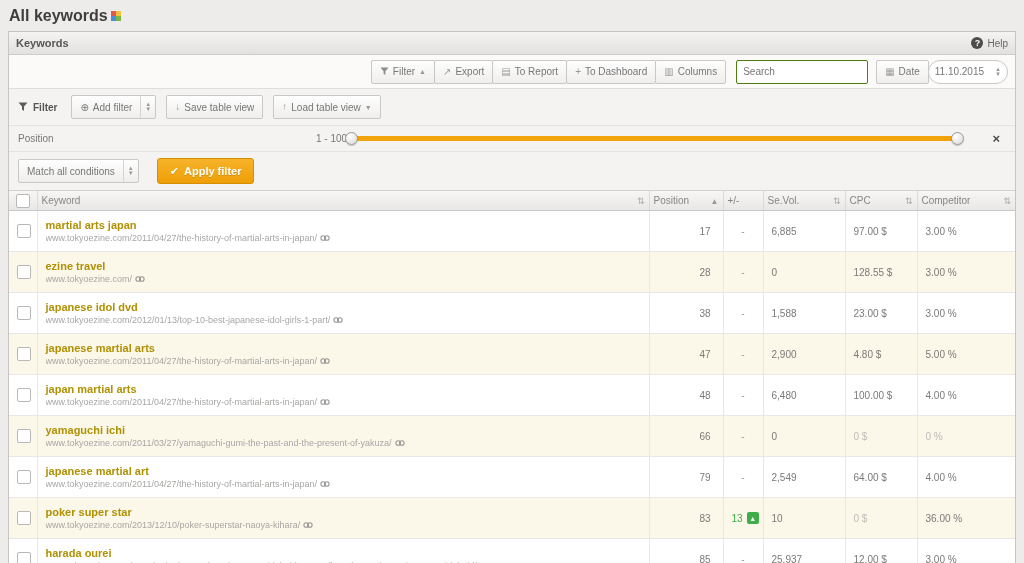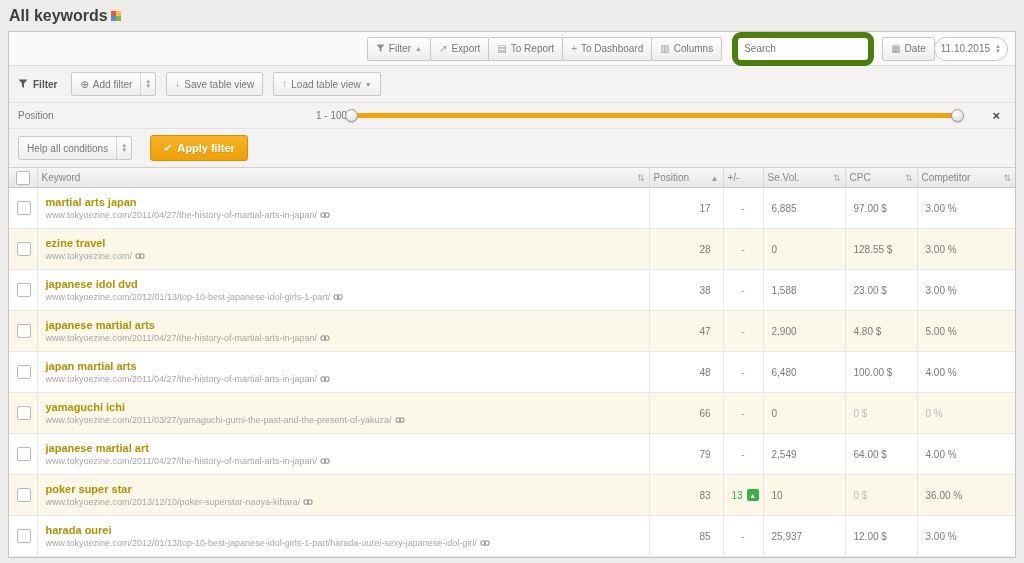--- a/index.html
+++ b/index.html
@@ -27,25 +27,25 @@
   
   .toolbar{background:#fbfaf8;border-bottom:1px solid #ddd;height:33px;display:flex;
     align-items:center;justify-content:flex-end;padding:0 7px;gap:0}
   .btn{display:inline-flex;align-items:center;gap:4px;height:22px;padding:0 8px;
     background:linear-gradient(#fefefe,#efeeec);border:1px solid #c9c8c6;border-radius:2px;
     font-size:10px;color:#777;cursor:pointer;white-space:nowrap}
   .btn .ic{color:#999;font-size:10px;line-height:1}
   .grp{margin-left:-1px}
   .gap{margin-left:8px}
   .caret{font-size:7px;color:#999}
-  .search{width:118px;height:22px;border:6px solid #4d7c0f;border-radius:9px;background:#fff;
+  .search{width:118px;height:22px;border:1px solid #4d7c0f;border-radius:2px;background:#fff;
     font-size:10px;color:#777;padding:0 6px;margin-left:10px;font-family:inherit}
   .stepper{display:flex;flex-direction:column;justify-content:center;line-height:4px;color:#999}
   .stepper i{font-style:normal;font-size:6px;line-height:5px}
-  .date-box{display:inline-flex;align-items:center;gap:5px;height:22px;padding:0 6px;
+  .date-box{display:inline-flex;align-items:center;gap:11px;height:22px;padding:0 6px;
     background:#fff;border:1px solid #c9c8c6;border-radius:12px;font-size:10px;color:#777;margin-left:-1px;cursor:pointer}
 
   
   .filter-area{background:#f4f3f1;border-bottom:1px solid #d2d1cf}
   .frow{display:flex;align-items:center;padding:6px 9px}
   .frow+.frow{border-top:1px solid #e4e3e1}
   .filter-lbl{display:flex;align-items:center;gap:5px;font-size:10px;font-weight:700;color:#555;margin-right:14px}
   .split-btn{display:inline-flex;align-items:stretch;height:22px;border:1px solid #c9c8c6;border-radius:2px;
     background:linear-gradient(#fefefe,#efeeec);font-size:10px;color:#777;cursor:pointer}
   .split-main{display:flex;align-items:center;gap:4px;padding:0 8px}
@@ -96,20 +96,27 @@
   <span class="mini-grid">
       <i class="mg1"></i>
       <i class="mg2"></i>
       <i class="mg3"></i>
       <i class="mg4"></i>
     </span>
 </div>
 
 <div class="panel">
 
+  <div class="panel-header">
+    <span>Keywords</span>
+    <span class="help-btn">
+      <span class="help-icon">?</span>
+      <span>Help</span>
+    </span>
+  </div>
 
   <div class="toolbar">
     <span class="btn">
       <svg class="funnel" width="9" height="9" viewBox="0 0 10 10">
           <path d="M0.5 0.5h9L6 4.6v4.4L4 7.4V4.6z" fill="#8e8d8b"></path>
         </svg>
       <span>Filter</span>
       <span class="caret">▲</span>
     </span>
     <span class="btn grp">
@@ -179,21 +186,21 @@
       <span class="slider">
         <span class="handle min"></span>
         <span class="handle max"></span>
       </span>
       <span class="close-x">×</span>
     </div>
 
     <div class="frow">
       <span class="split-btn">
         <span class="split-main">
-          <span>Help all conditions</span>
+          <span>Match all conditions</span>
         </span>
         <span class="split-step">
           <span class="stepper">
               <i>▲</i>
               <i>▼</i>
             </span>
         </span>
       </span>
       <span class="apply-btn">
         <span>✔</span>

